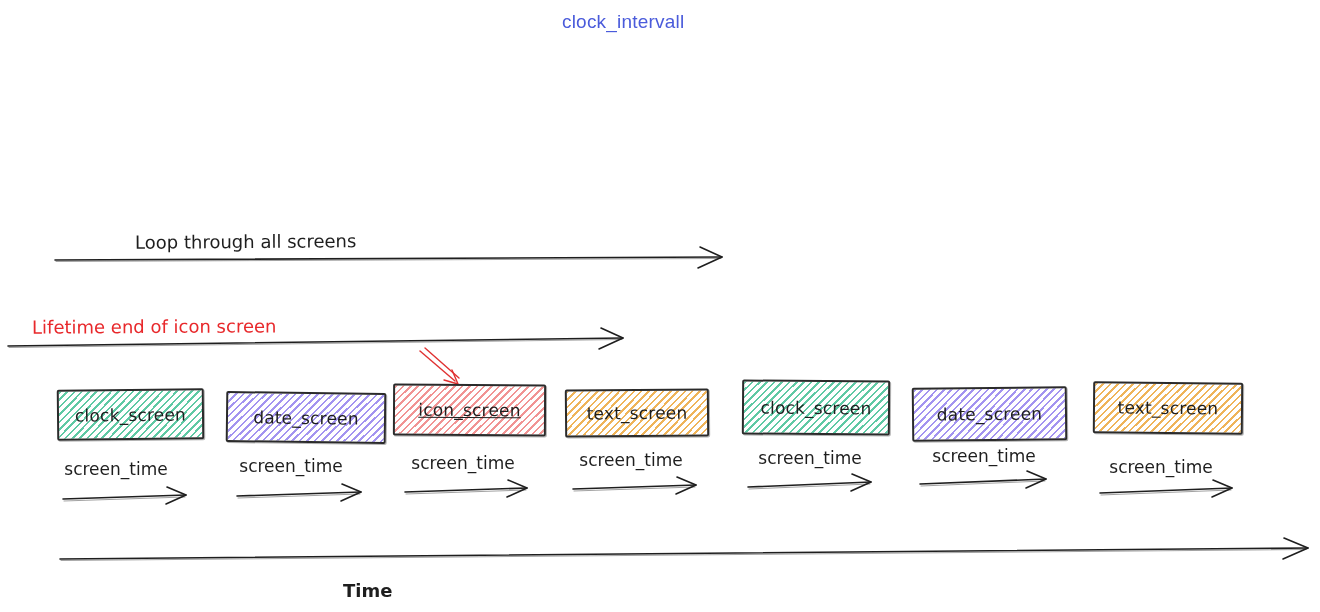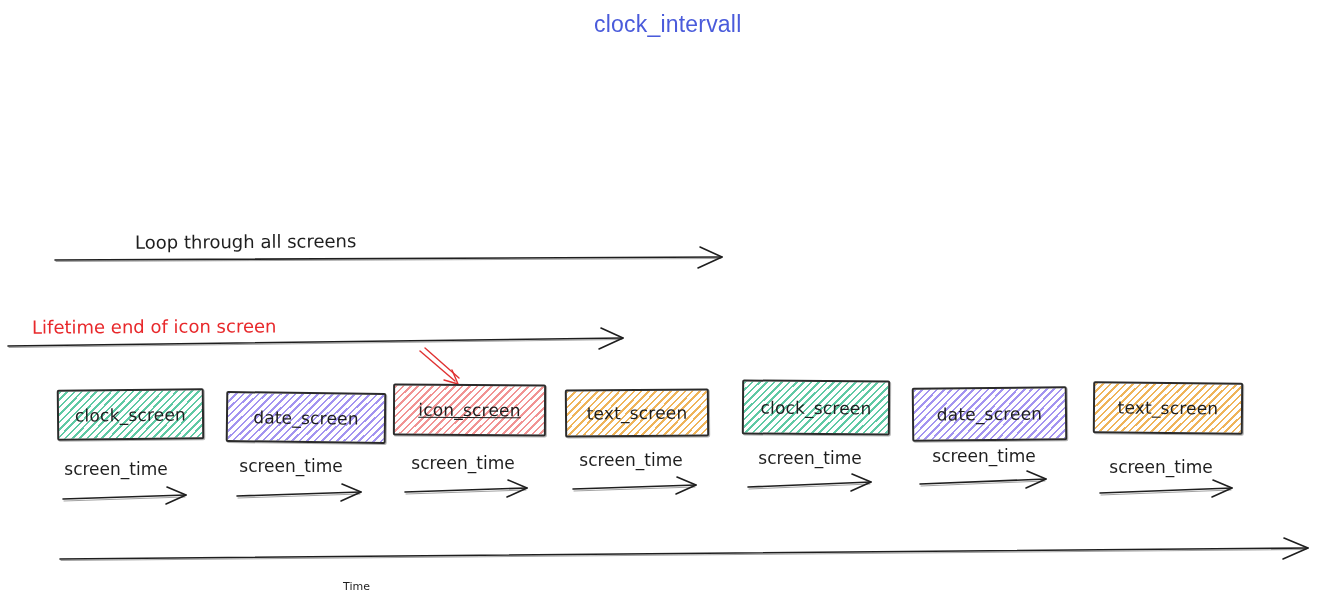--- a/index.html
+++ b/index.html
@@ -11,23 +11,22 @@
     overflow: hidden;
     font-family: "DejaVu Sans", sans-serif;
     color: #1e1e1e;
   }
   
   .diagram-title {
     position: absolute;
     left: 562px;
     top: 11px;
     font-family: "Liberation Sans", sans-serif;
-    font-size: 23px;
+    font-size: 19px;
     letter-spacing: 0.2px;
-    margin-left: 32px;
   }
   
   #arrow-layer {
     position: absolute;
     left: 0; top: 0;
     width: 1320px; height: 612px;
   }
   #arrow-layer line, #arrow-layer path {
     fill: none;
     stroke: #1e1e1e;
@@ -38,21 +37,21 @@
   #arrow-layer .ghost { stroke: #555; stroke-width: 1; opacity: .55; }
   #arrow-layer .red-stroke { stroke: #e03131; stroke-width: 1.4; }
   
   .hand-label {
     position: absolute;
     font-size: 18px;
     white-space: nowrap;
   }
   .loop-label   { left: 135px; top: 231px; transform: rotate(-0.4deg); }
   .lifetime-label { left: 32px; top: 316px; transform: rotate(-0.3deg); }
-  .time-label   { left: 343px; top: 580px; font-size: 11px; }
+  .time-label   { left: 343px; top: 580px; font-size: 18px; font-weight: bold; }
   
   .screen-box {
     position: absolute;
     border: 2px solid #2b2b2b;
     border-radius: 2px;
     display: flex;
     align-items: center;
     justify-content: center;
     background:
       repeating-linear-gradient(135deg,

